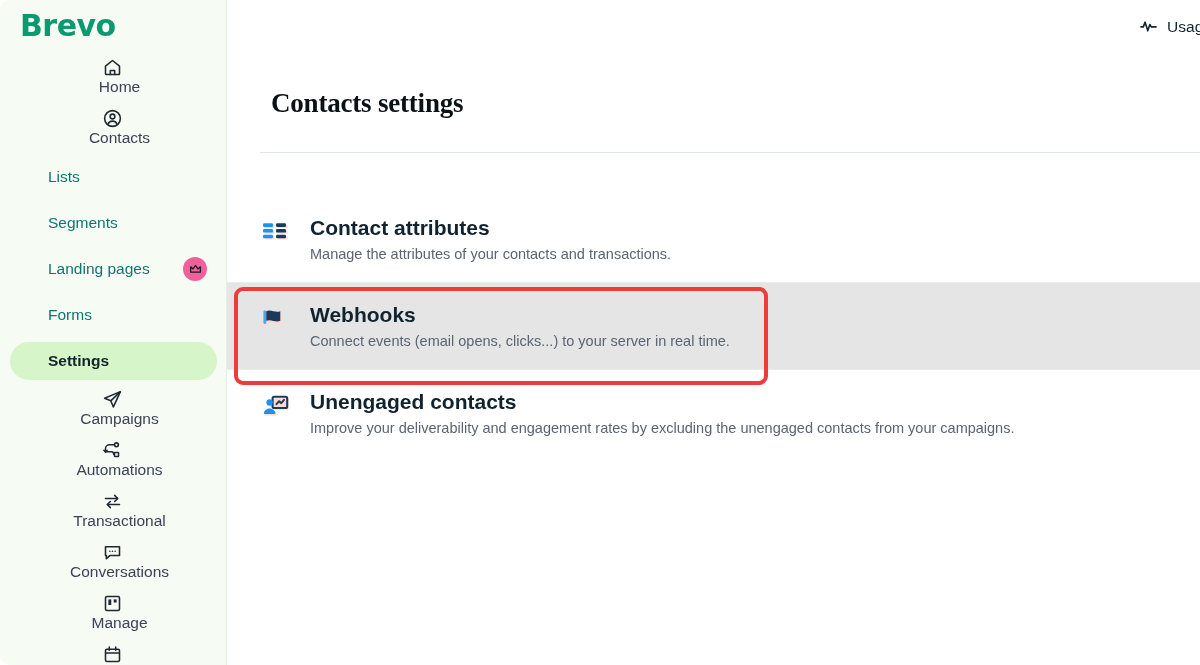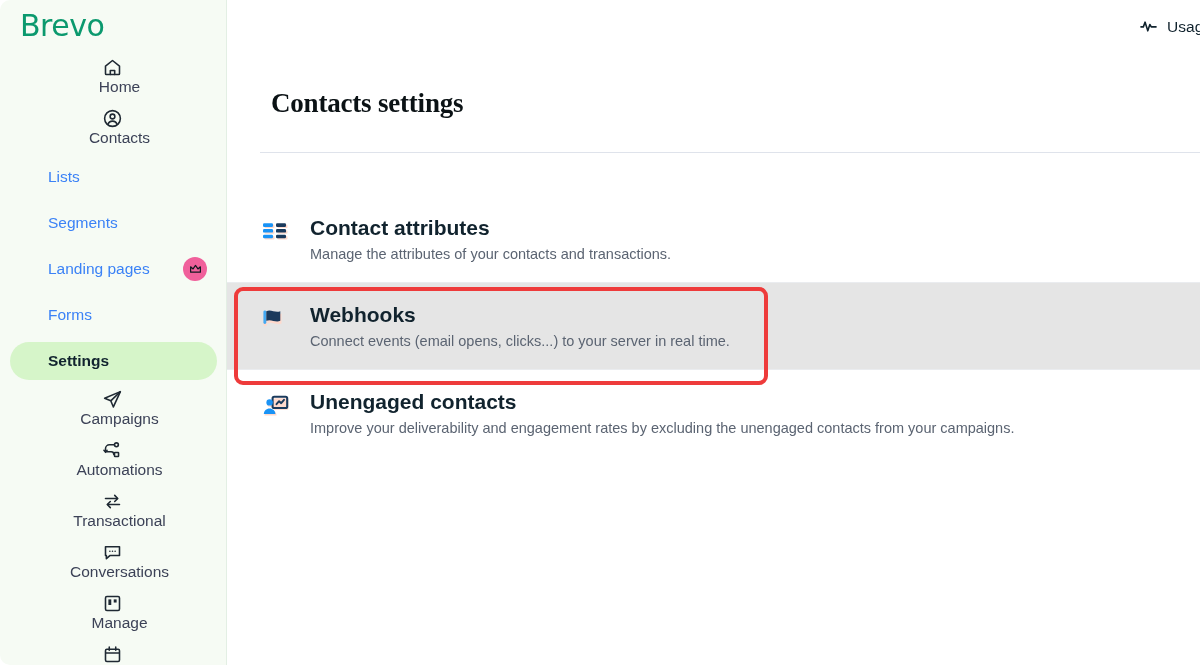--- a/index.html
+++ b/index.html
@@ -29,21 +29,21 @@
     height: 665px;
     background: #F6FBF4;
     border-right: 1px solid #E3EFE4;
     overflow: hidden;
   }
 
   .brand {
     position: absolute;
     left: 20px; top: 8px;
     font-size: 30px;
-    font-weight: 400;
+    font-weight: 700;
     letter-spacing: -0.5px;
     color: #0B996E;
     font-family: "DejaVu Sans", sans-serif;
     text-align: right;
   }
 
   .nav {
     position: absolute;
     left: 0; top: 56px;
     width: 227px;
@@ -79,21 +79,21 @@
     display: flex;
     align-items: center;
     height: 38px;
     margin: 0 10px 8px 10px;
     padding-left: 38px;
     border-radius: 20px;
     cursor: pointer;
   }
   .nav-sub .lbl {
     font-size: 15.5px;
-    color: #3b82f6;
+    color: #0f766e;
     white-space: nowrap;
   }
   .nav-sub.active {
     background: #D6F5C9;
   }
   .nav-sub.active .lbl {
     color: #11232E;
     font-weight: 700;
   }
   .active-bar {

